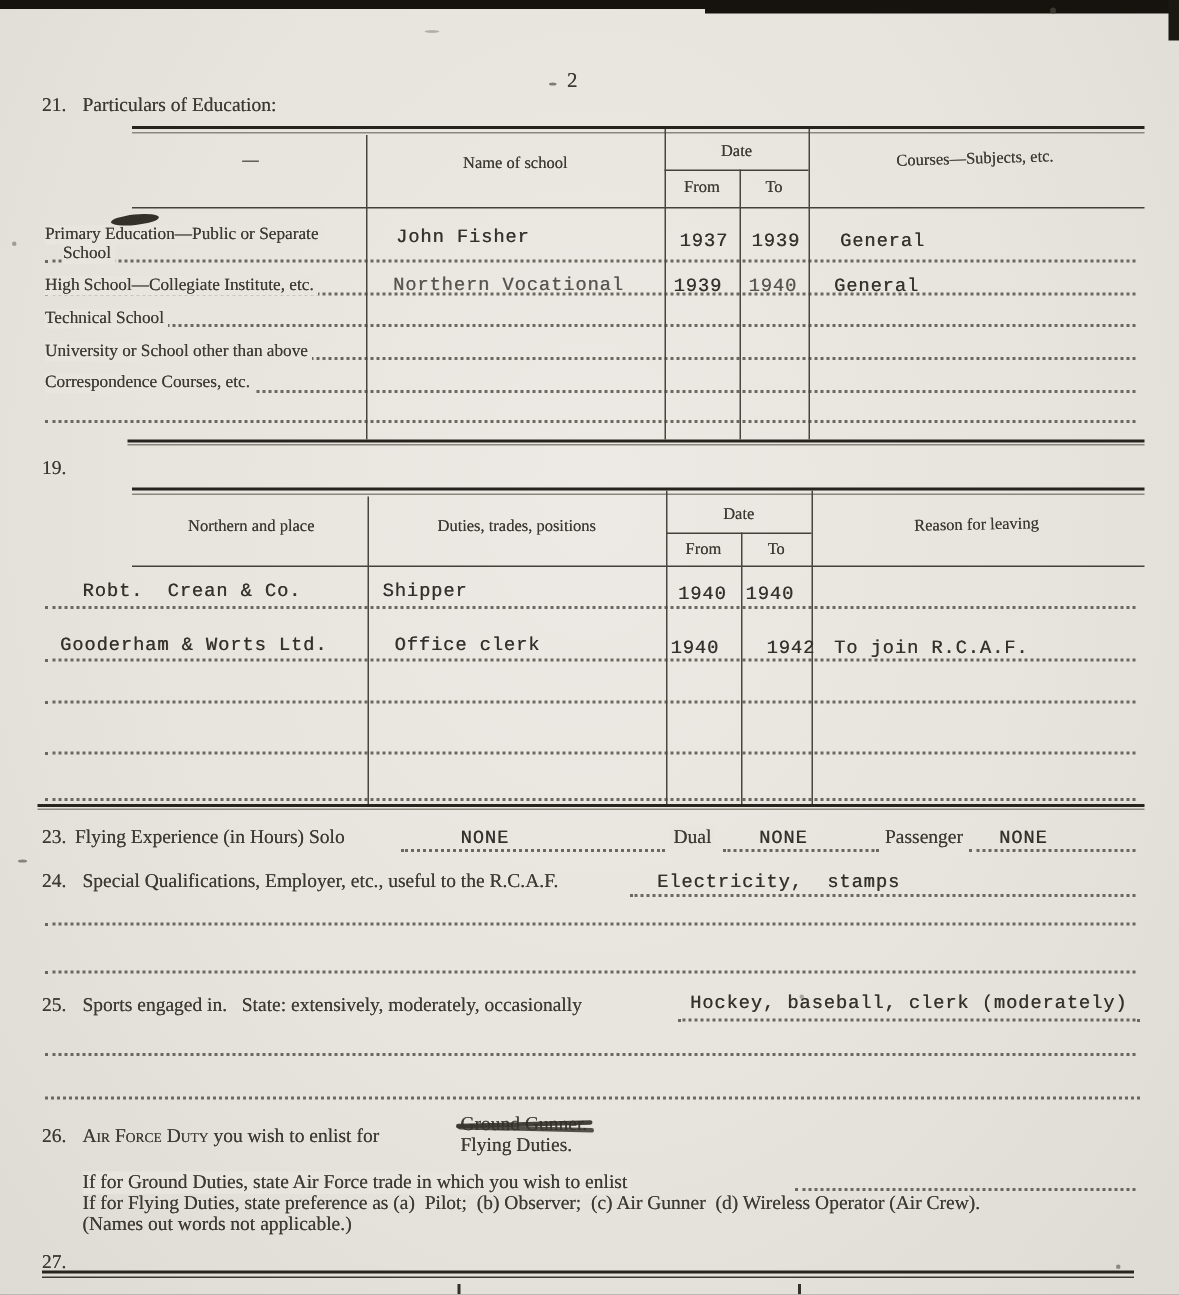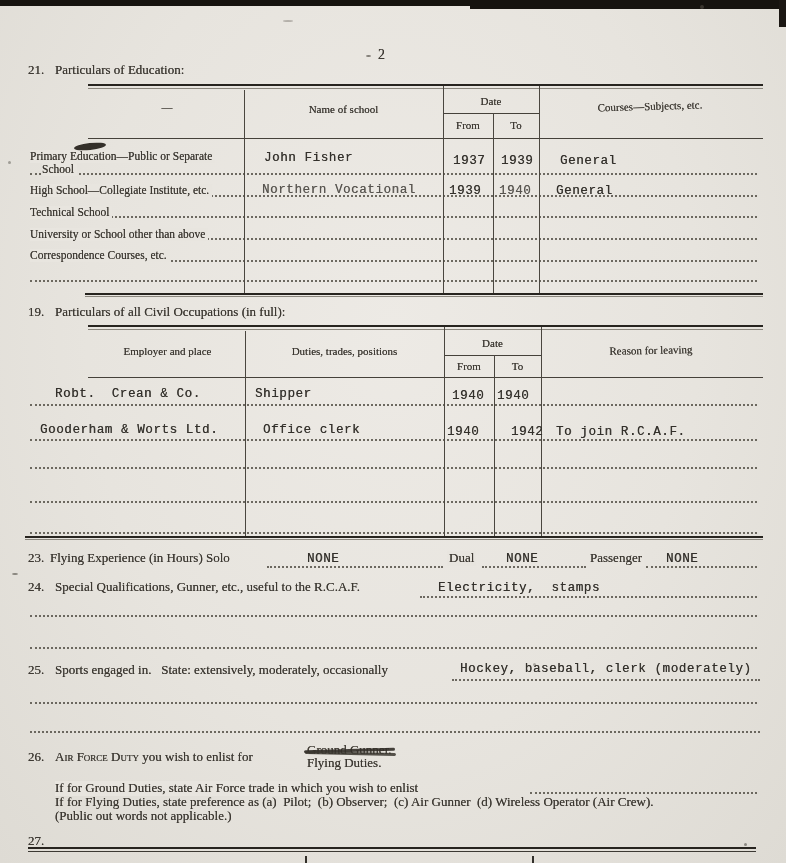--- a/index.html
+++ b/index.html
@@ -100,42 +100,41 @@
     <div class="abs type faded" style="left:262px;top:184px;">Northern Vocational</div>
     <div class="abs type" style="left:449px;top:185px;">1939</div>
     <div class="abs type faded" style="left:499px;top:185px;">1940</div>
     <div class="abs type" style="left:556px;top:185px;">General</div>
 
     <div class="inkblot" style="left:74px;top:143px;width:32px;height:7px;"></div>
   </div>
 
   
   <div class="abs print h13" style="left:28px;top:305px;">19.</div>
-  <div class="abs print h13" style="left:55px;top:305px;">Particulars of all Civil Occupations (in full):</div>
 
   <div>
     <div class="abs heavy" style="left:88px;top:325px;width:675px;"></div>
     <div class="abs thin" style="left:88px;top:329px;width:675px;"></div>
     <div class="abs hline" style="left:88px;top:377px;width:675px;"></div>
     <div class="abs hline" style="left:444px;top:355px;width:97px;"></div>
     <div class="abs heavy" style="left:25px;top:536px;width:738px;"></div>
     <div class="abs thin" style="left:25px;top:539px;width:738px;"></div>
 
     <div class="abs dotl" style="left:30px;top:404px;width:727px;"></div>
     <div class="abs dotl" style="left:30px;top:439px;width:727px;"></div>
     <div class="abs dotl" style="left:30px;top:467px;width:727px;"></div>
     <div class="abs dotl" style="left:30px;top:501px;width:727px;"></div>
     <div class="abs dotl" style="left:30px;top:532px;width:727px;"></div>
 
     <div class="abs vline" style="left:245px;top:331px;height:205px;"></div>
     <div class="abs vline" style="left:444px;top:327px;height:209px;"></div>
     <div class="abs vline" style="left:494px;top:355px;height:181px;"></div>
     <div class="abs vline" style="left:541px;top:327px;height:209px;"></div>
 
-    <div class="abs print h11 ctr" style="left:90px;top:345px;width:155px;">Employer and place</div>
+    <div class="abs print h11 ctr" style="left:90px;top:345px;width:155px;">Northern and place</div>
     <div class="abs print h11 ctr" style="left:245px;top:345px;width:199px;">Duties, trades, positions</div>
     <div class="abs print h11 ctr" style="left:444px;top:337px;width:97px;">Date</div>
     <div class="abs print h11 ctr" style="left:444px;top:360px;width:50px;">From</div>
     <div class="abs print h11 ctr" style="left:494px;top:360px;width:47px;">To</div>
     <div class="abs print h11 ctr" style="left:541px;top:344px;width:220px;transform:rotate(-1.2deg);">Reason for leaving</div>
 
     <div class="abs type" style="left:55px;top:388px;">Robt.  Crean &amp; Co.</div>
     <div class="abs type" style="left:255px;top:388px;">Shipper</div>
     <div class="abs type" style="left:452px;top:390px;">1940</div>
     <div class="abs type" style="left:497px;top:390px;">1940</div>
@@ -153,21 +152,21 @@
   <div class="abs dotl" style="left:482px;top:566px;width:104px;"></div>
   <div class="abs dotl" style="left:646px;top:566px;width:111px;"></div>
   <div class="abs type" style="left:307px;top:553px;">NONE</div>
   <div class="abs print h13" style="left:447px;top:551px;background:#e8e5df;padding:0 2px;">Dual</div>
   <div class="abs type" style="left:506px;top:553px;">NONE</div>
   <div class="abs print h13" style="left:588px;top:551px;background:#e8e5df;padding:0 2px;">Passenger</div>
   <div class="abs type" style="left:666px;top:553px;">NONE</div>
 
   
   <div class="abs print h13" style="left:28px;top:580px;">24.</div>
-  <div class="abs print h13" style="left:55px;top:580px;">Special Qualifications, Gunner, etc., useful to the R.C.A.F.</div>
+  <div class="abs print h13" style="left:55px;top:580px;">Special Qualifications, Employer, etc., useful to the R.C.A.F.</div>
   <div class="abs dotl" style="left:420px;top:596px;width:337px;"></div>
   <div class="abs type" style="left:438px;top:582px;">Electricity,  stamps</div>
 
   <div class="abs dotl" style="left:30px;top:615px;width:727px;"></div>
   <div class="abs dotl" style="left:30px;top:647px;width:727px;"></div>
 
   
   <div class="abs print h13 pre" style="left:28px;top:663px;">25.</div>
   <div class="abs print h13 pre" style="left:55px;top:663px;">Sports engaged in.   State: extensively, moderately, occasionally</div>
   <div class="abs dotl" style="left:452px;top:679px;width:308px;"></div>
@@ -179,21 +178,21 @@
   
   <div class="abs print h13" style="left:28px;top:750px;">26.</div>
   <div class="abs print h13" style="left:55px;top:750px;">
     <span class="smallcaps">Air Force Duty</span><span class="pre"> you wish to enlist for</span>
   </div>
   <div class="abs print h13 scribbled" style="left:307px;top:740px;">Ground Gunner.</div>
   <div class="abs print h13" style="left:307px;top:756px;">Flying Duties.</div>
   <div class="abs print h13" style="left:55px;top:781px;background:#e8e5df;padding-right:2px;">If for Ground Duties, state Air Force trade in which you wish to enlist</div>
   <div class="abs dotl" style="left:530px;top:792px;width:227px;"></div>
   <div class="abs print h13 pre" style="left:55px;top:795px;text-align:center;">If for Flying Duties, state preference as (a)  Pilot;  (b) Observer;  (c) Air Gunner  (d) Wireless Operator (Air Crew).</div>
-  <div class="abs print h13" style="left:55px;top:809px;">(Public out words not applicable.)</div>
+  <div class="abs print h13" style="left:55px;top:809px;">(Names out words not applicable.)</div>
 
   
   <div class="abs print h13" style="left:28px;top:834px;">27.</div>
 
   
   <div class="abs" style="left:28px;top:847px;width:728px;height:2px;border-top:2px solid #27241f;border-bottom:1px solid #3c3933;"></div>
   <div class="abs" style="left:305px;top:856px;width:2px;height:7px;background:#33302b;"></div>
   <div class="abs" style="left:532px;top:856px;width:2px;height:7px;background:#33302b;"></div>
 
 </div>

